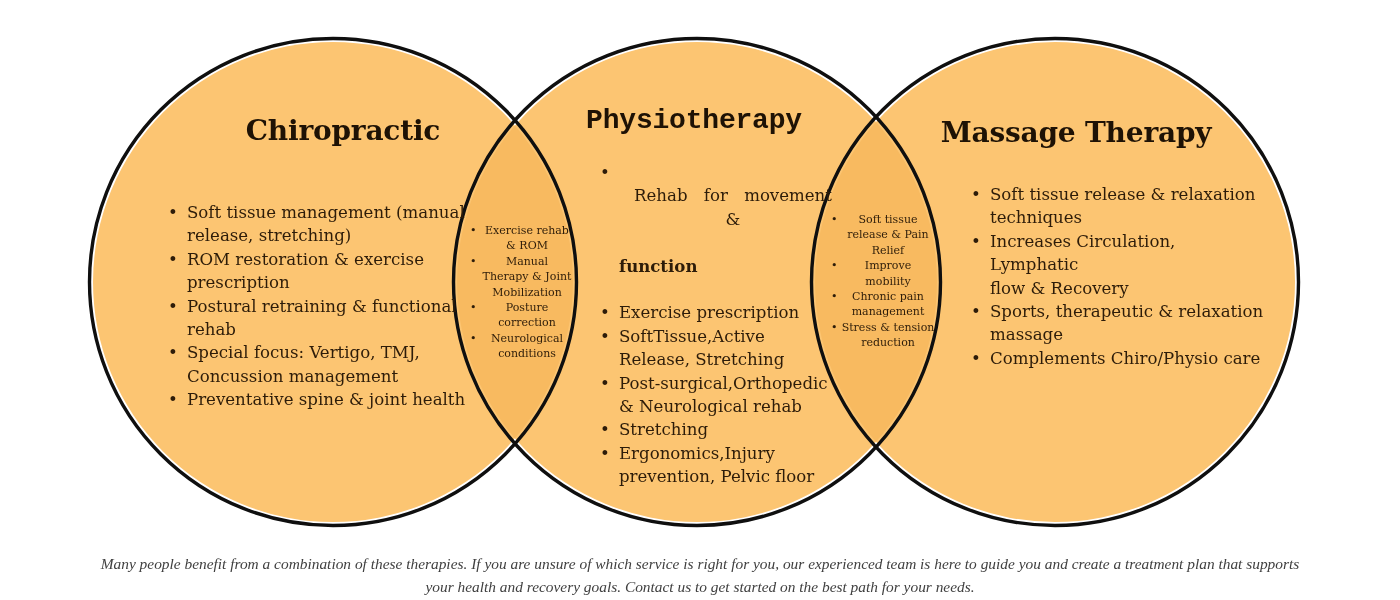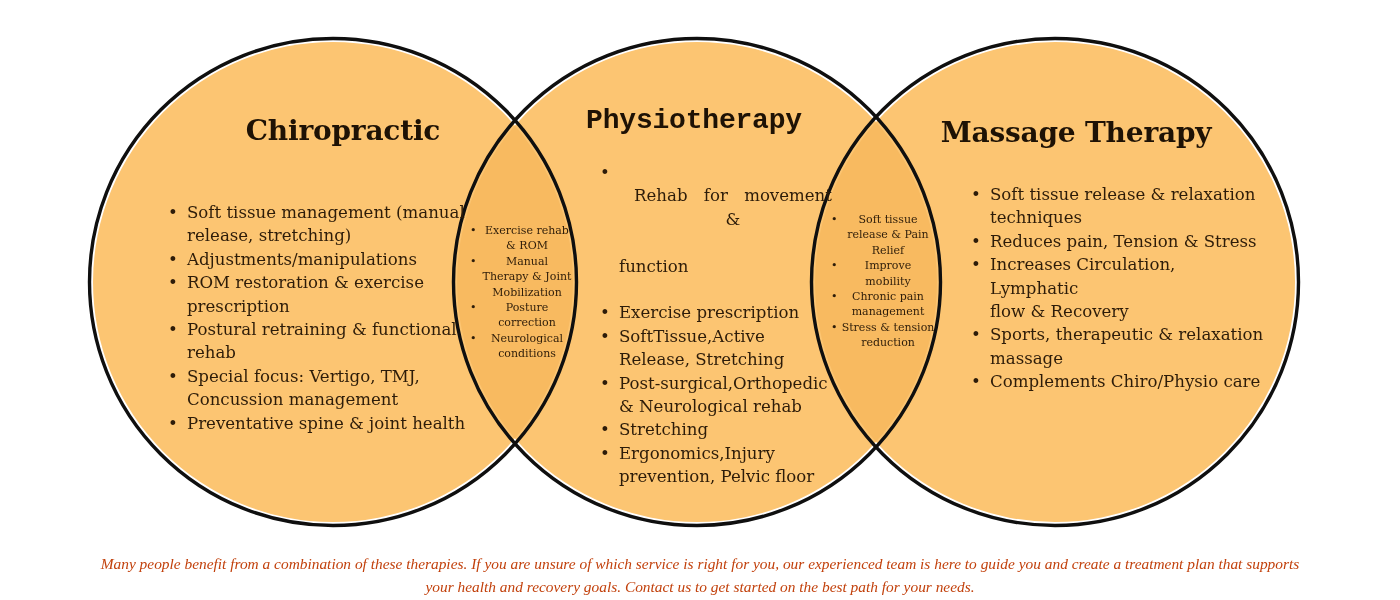--- a/index.html
+++ b/index.html
@@ -35,21 +35,21 @@
     font-size: 16.6px;
     line-height: 23.4px;
     color: #2d1c09;
   }
   .blist li { position: relative; padding-left: 22px; white-space: pre-line; }
   .blist li::before { content: "\2022"; position: absolute; left: 3px; top: 0; }
   #list-chiro   { left: 165px; top: 169px; width: 320px; margin-top: 32px; }
   #list-physio  { left: 597px; top: 161px; width: 250px; }
   #list-massage { left: 968px; top: 183px; width: 300px; }
   .jline  { display: block; word-spacing: 11px; text-align: center; }
-  .jline2 { display: block; }
+  .jline2 { display: block; font-weight: bold; }
 
   .lens {
     position: absolute;
     margin: 12px; padding: 0;
     list-style: none;
     width: 130px;
     font-size: 11px;
     line-height: 15.4px;
     color: #2d1c09;
     text-align: center;
@@ -60,21 +60,21 @@
   #lens-physio-massage { left: 811px; top: 200px; }
 
   .footer {
     position: absolute;
     left: 40px; right: 40px; top: 553px;
     text-align: center;
     font-family: "Liberation Serif", serif;
     font-style: italic;
     font-size: 15.4px;
     line-height: 22.5px;
-    color: #c2410c;
+    color: #404040;
     white-space: pre-line;
   }
 </style>
 </head>
 <body>
 
 <div class="canvas">
 
   <svg class="venn-svg" width="1400" height="600" viewBox="0 0 1400 600">
     <defs>
@@ -97,21 +97,20 @@
     </g>
   </svg>
 
   <div class="title" id="title-chiro">Chiropractic</div>
   <div class="title" id="title-physio">Physiotherapy</div>
   <div class="title" id="title-massage">Massage Therapy</div>
 
   <ul class="blist" id="list-chiro">
     <li>Soft tissue management (manual
 release, stretching)</li>
-    <li>Adjustments/manipulations</li>
     <li>ROM restoration &amp; exercise
 prescription</li>
     <li>Postural retraining &amp; functional
 rehab</li>
     <li>Special focus: Vertigo, TMJ,
 Concussion management</li>
     <li>Preventative spine &amp; joint health</li>
   </ul>
 
   <ul class="blist" id="list-physio">
@@ -125,21 +124,20 @@
     <li>Post-surgical,Orthopedic
 &amp; Neurological rehab</li>
     <li>Stretching</li>
     <li>Ergonomics,Injury
 prevention, Pelvic floor</li>
   </ul>
 
   <ul class="blist" id="list-massage">
     <li>Soft tissue release &amp; relaxation
 techniques</li>
-    <li>Reduces pain, Tension &amp; Stress</li>
     <li>Increases Circulation, Lymphatic
 flow &amp; Recovery</li>
     <li>Sports, therapeutic &amp; relaxation
 massage</li>
     <li>Complements Chiro/Physio care</li>
   </ul>
 
   <ul class="lens" id="lens-chiro-physio">
     <li>Exercise rehab
 &amp; ROM</li>

